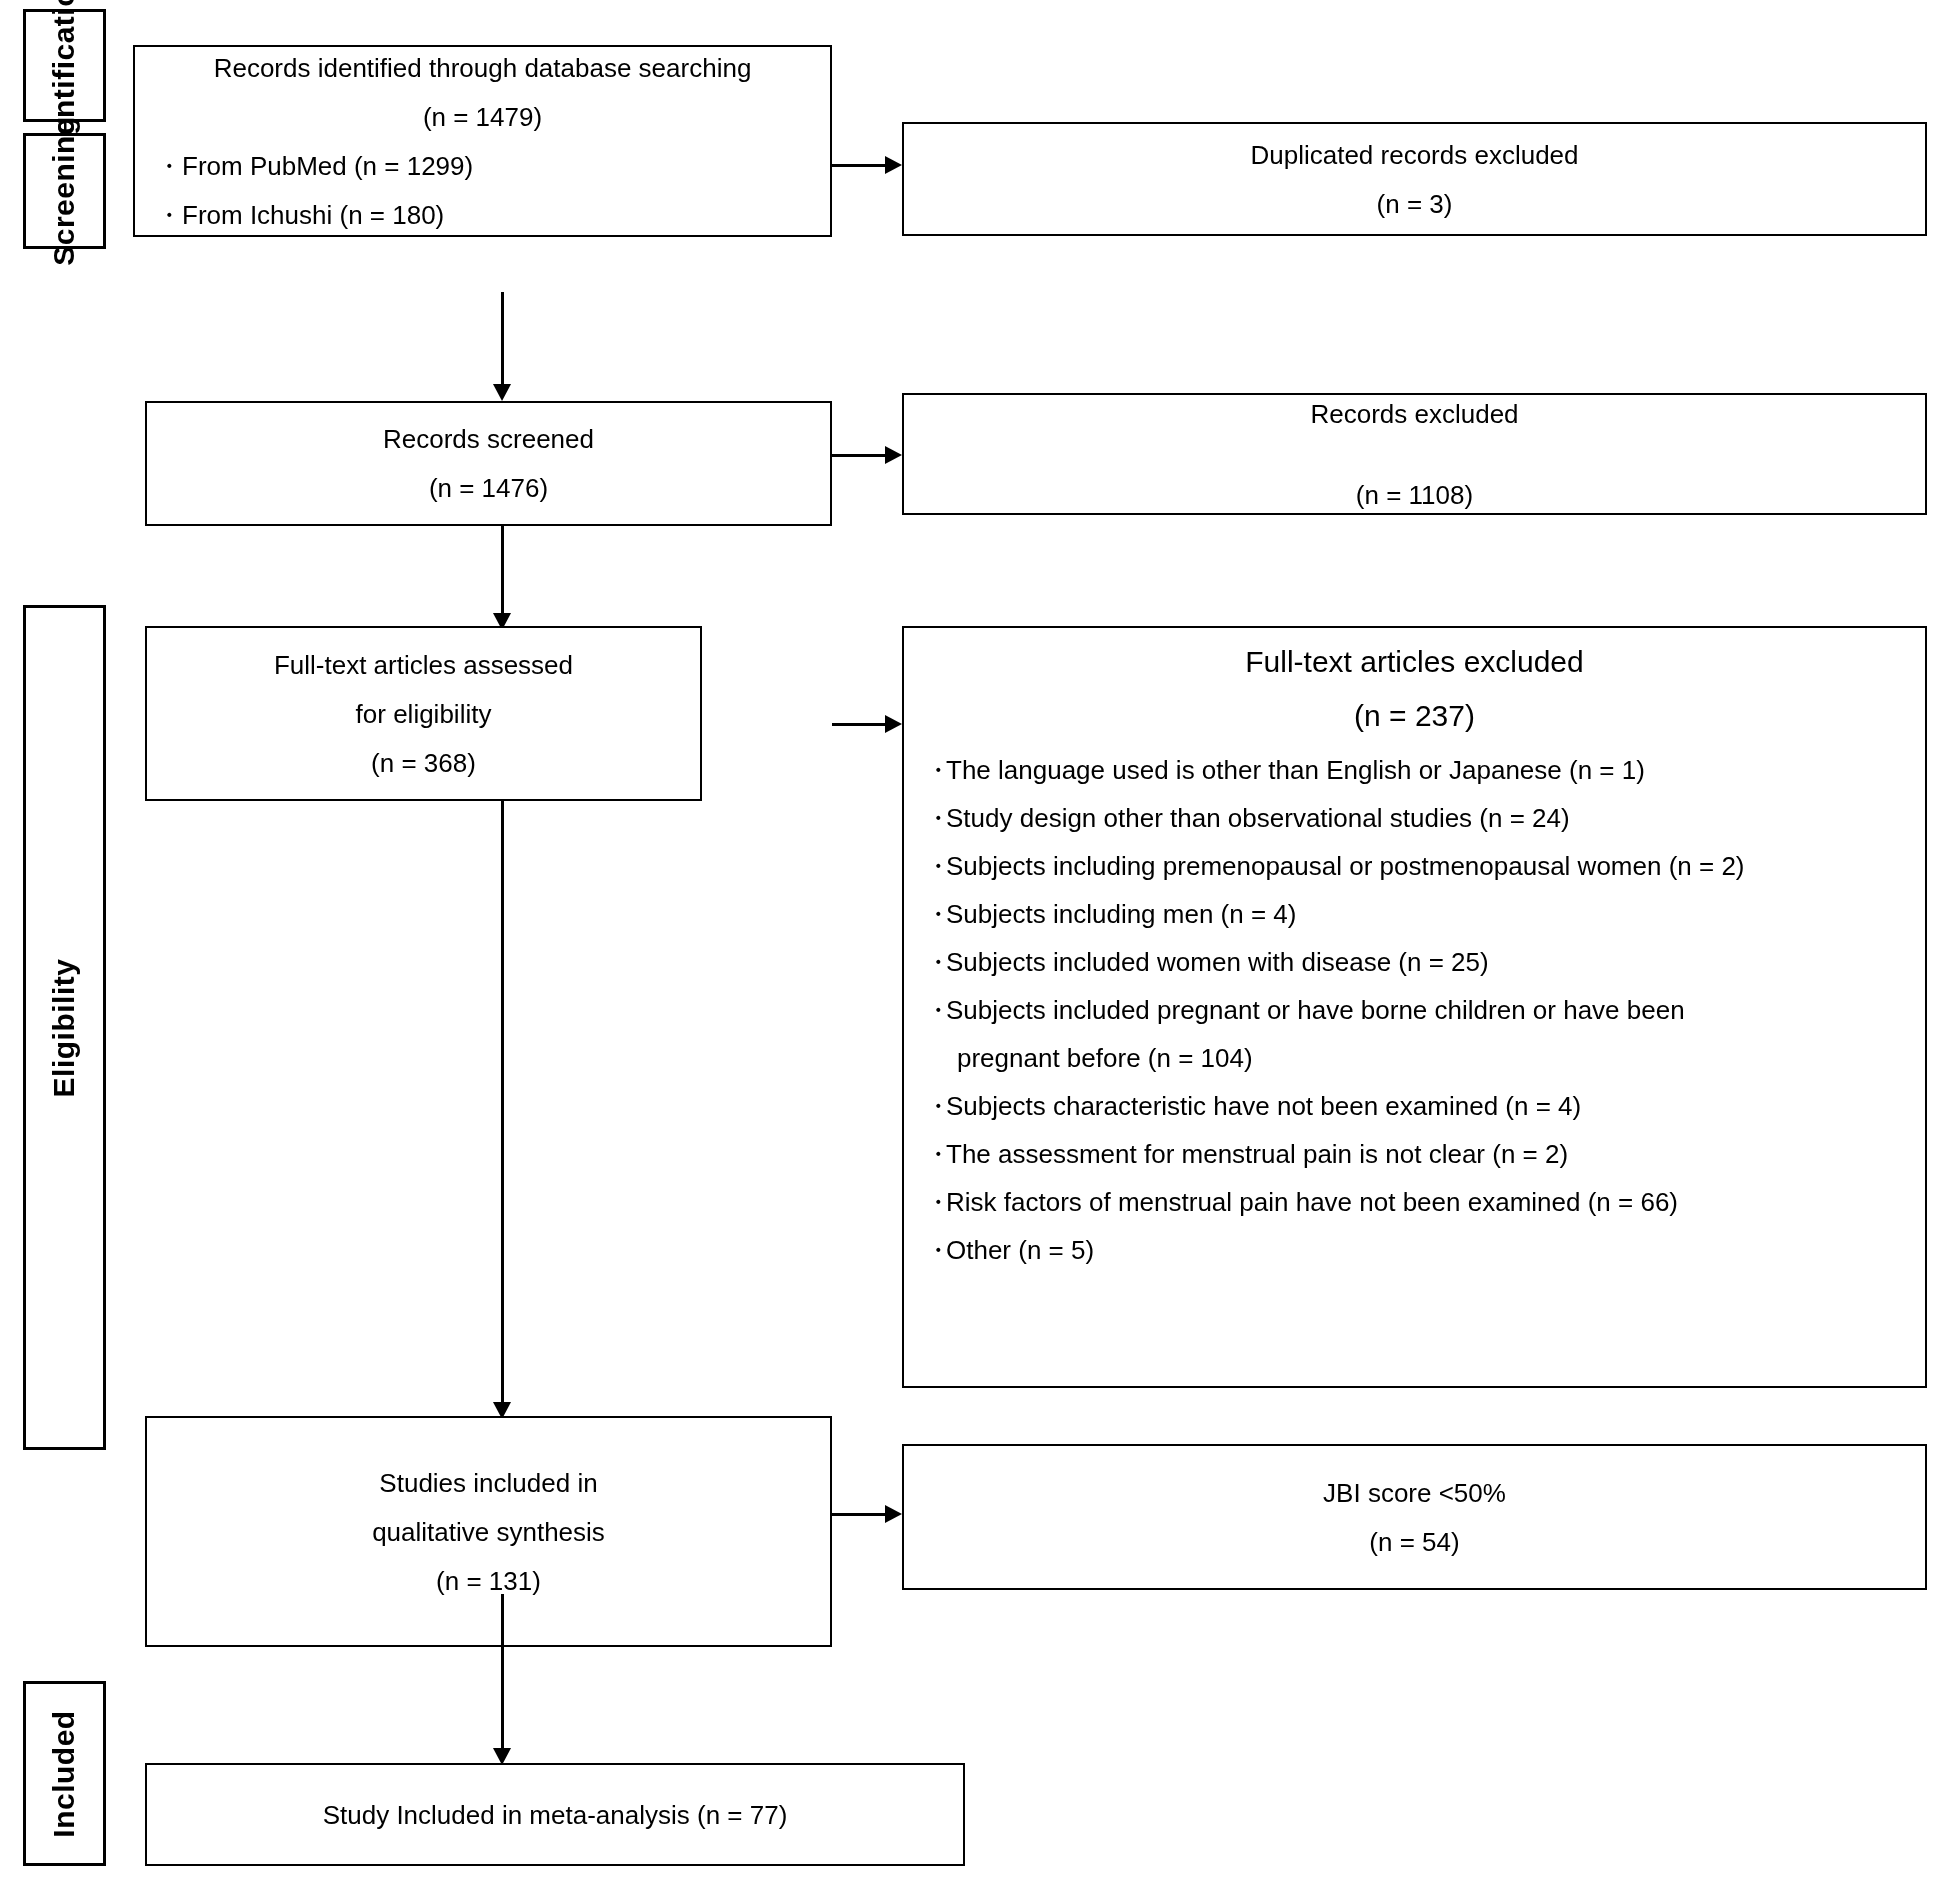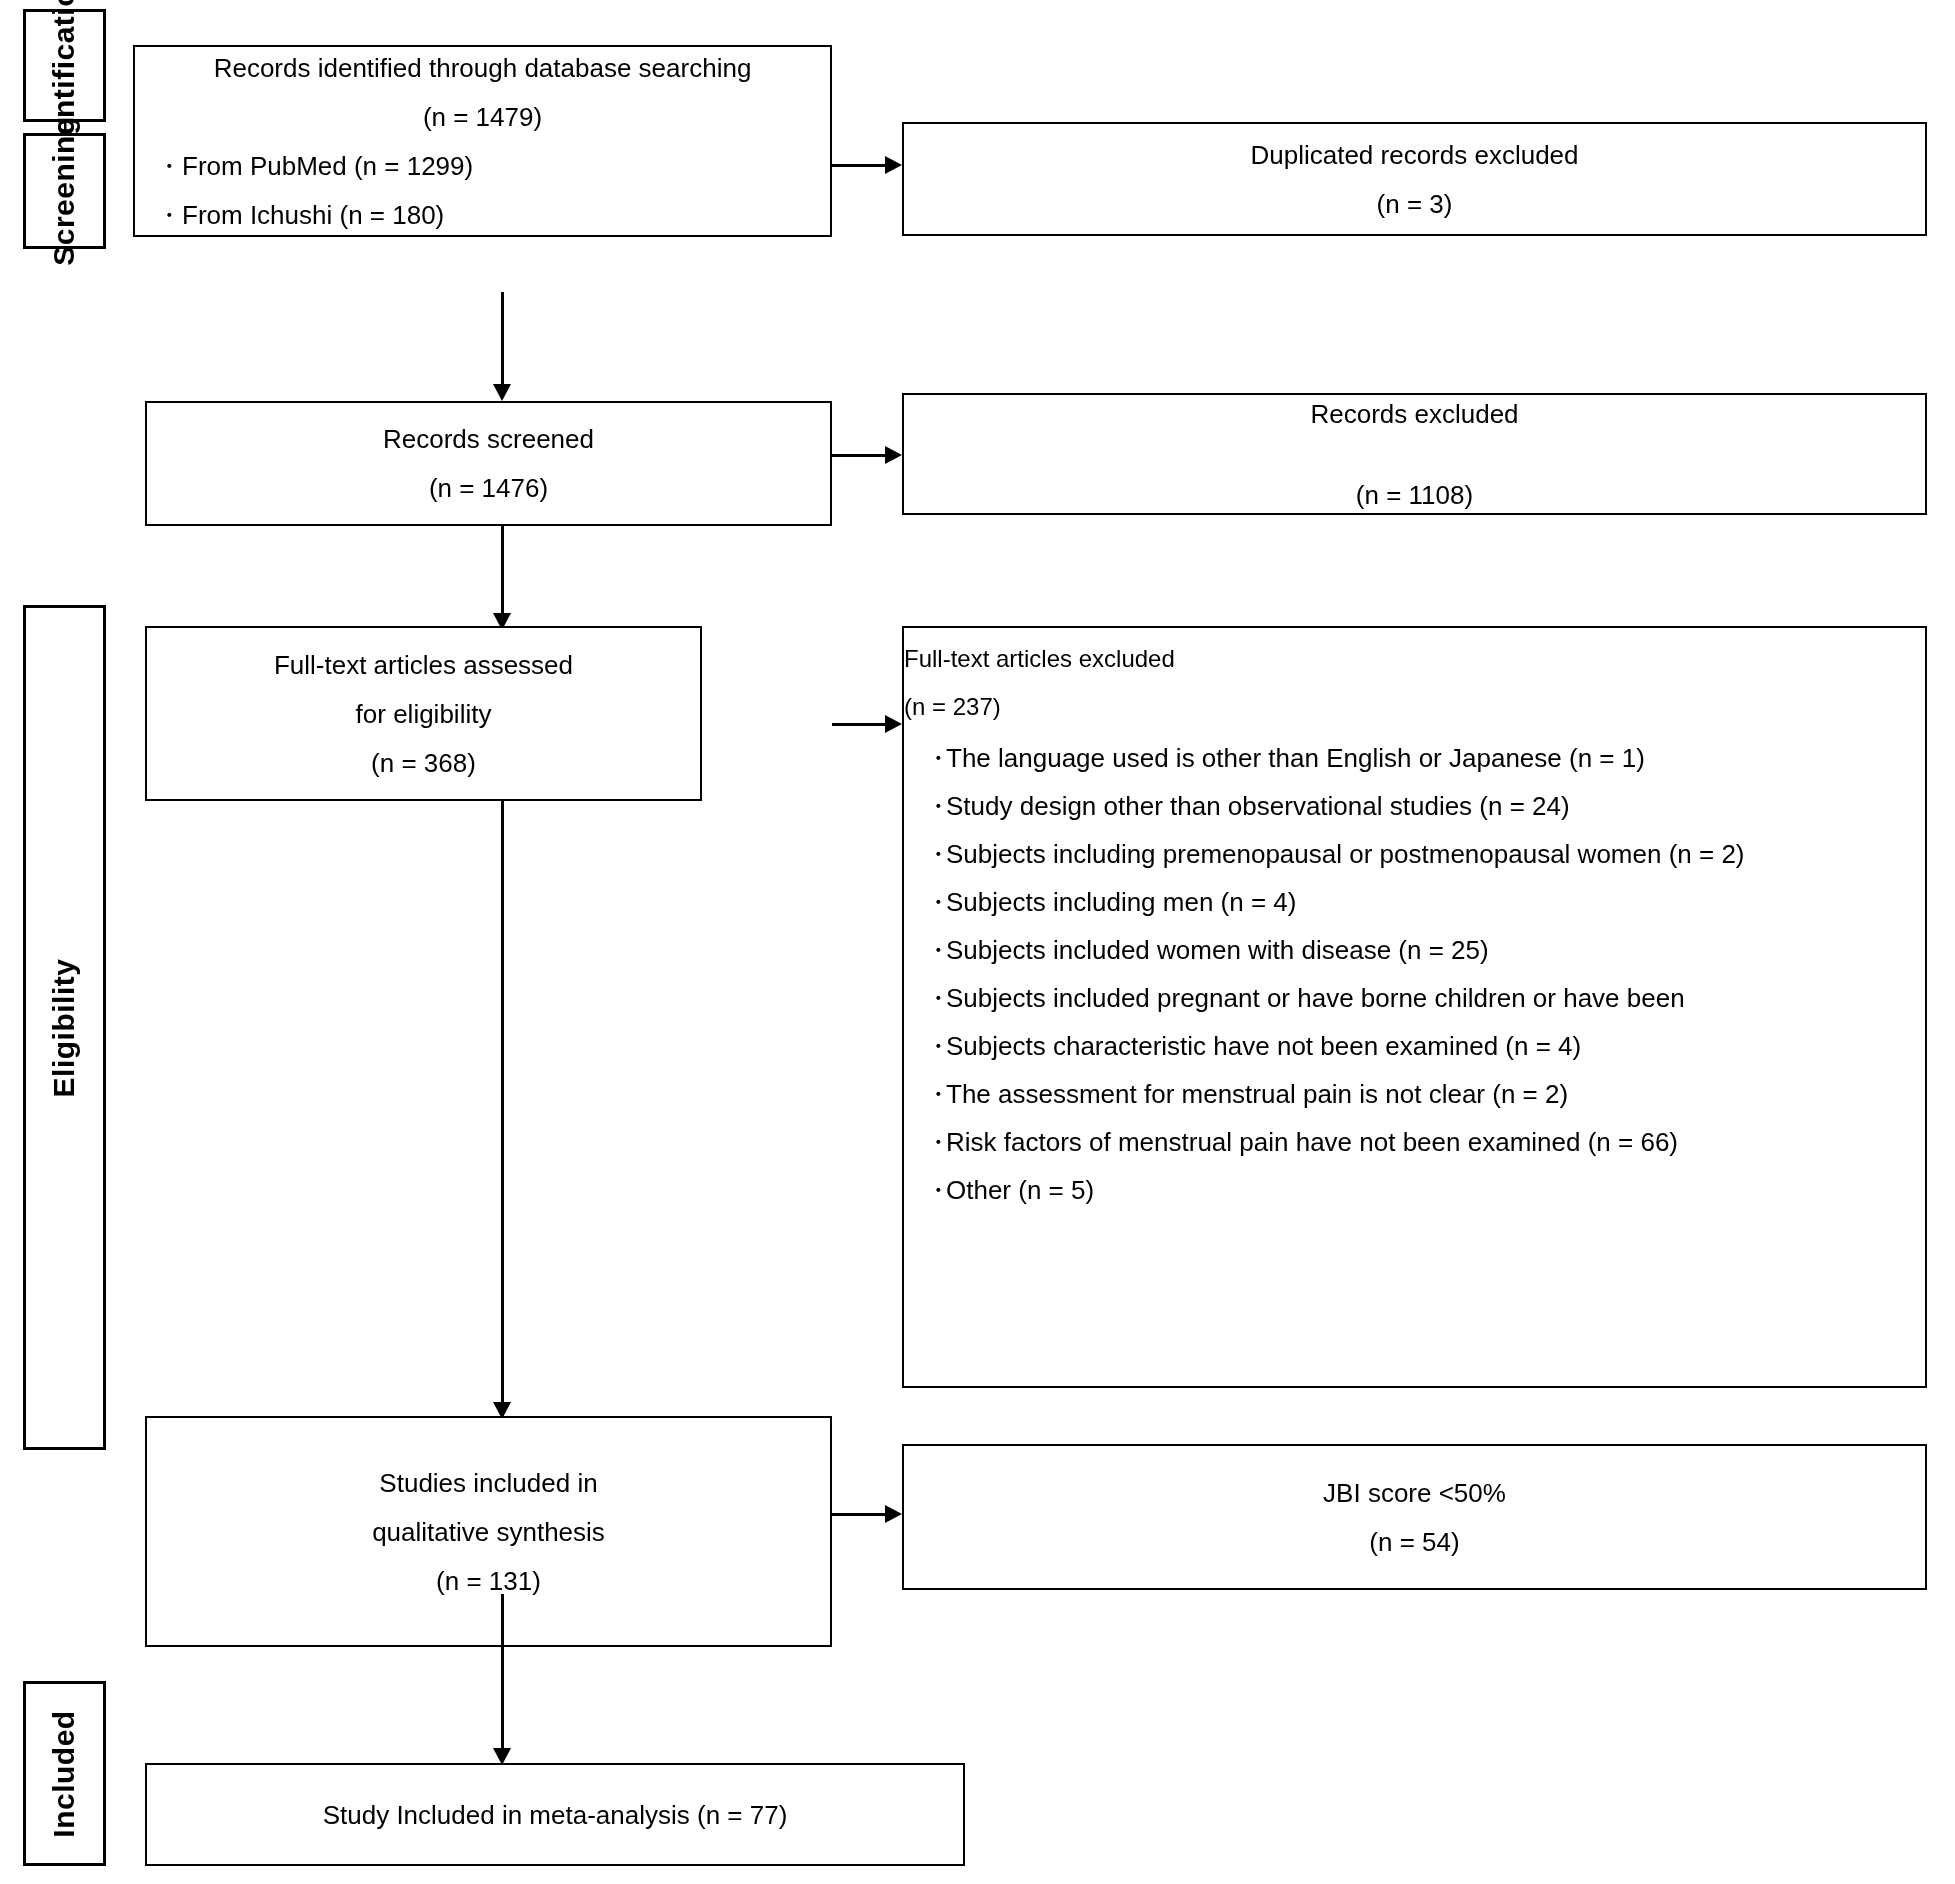--- a/index.html
+++ b/index.html
@@ -64,22 +64,22 @@
 
   
   .listbox {
     position: absolute;
     border: 2.5px solid #000000;
     background: #ffffff;
     box-sizing: border-box;
     padding: 19px 0 17px 0;
   }
   .listbox .hdr {
-    text-align: left;
-    font-size: 24px;
+    text-align: center;
+    font-size: 30px;
     line-height: 1.0;
   }
   .listbox .hdr + .hdr { margin-top: 24px; }
   .listbox ul {
     list-style: none;
     margin: 26px 0 0 0;
     padding: 0 0 0 24px;
   }
   .listbox li {
     font-size: 26px;
@@ -194,20 +194,21 @@
   <div class="listbox" style="left:902px; top:626px; width:1025px; height:762px;">
     <div class="hdr">Full-text articles excluded</div>
     <div class="hdr">(n = 237)</div>
     <ul>
       <li>The language used  is other than English or Japanese (n = 1)</li>
       <li>Study design other than observational studies (n = 24)</li>
       <li>Subjects including premenopausal or postmenopausal women (n = 2)</li>
       <li>Subjects including men (n = 4)</li>
       <li>Subjects included women with disease (n = 25)</li>
       <li>Subjects included pregnant or have borne children or have been</li>
+      <li class="cont">pregnant before (n = 104)</li>
       <li>Subjects characteristic have not been examined (n = 4)</li>
       <li>The assessment for menstrual pain is not clear (n = 2)</li>
       <li>Risk factors of menstrual pain have not been examined (n = 66)</li>
       <li>Other (n = 5)</li>
     </ul>
   </div>
 
   <div class="vline" style="left:501px; top:801px; width:2.5px; height:611px;"></div>
   <div class="arrow-down" style="left:493px; top:1402px;"></div>
 

